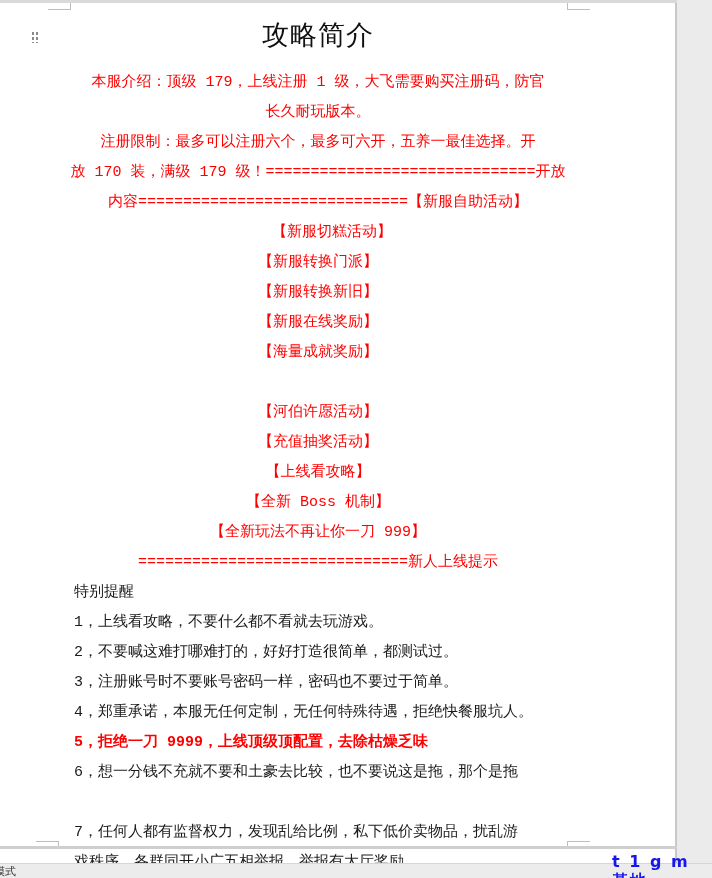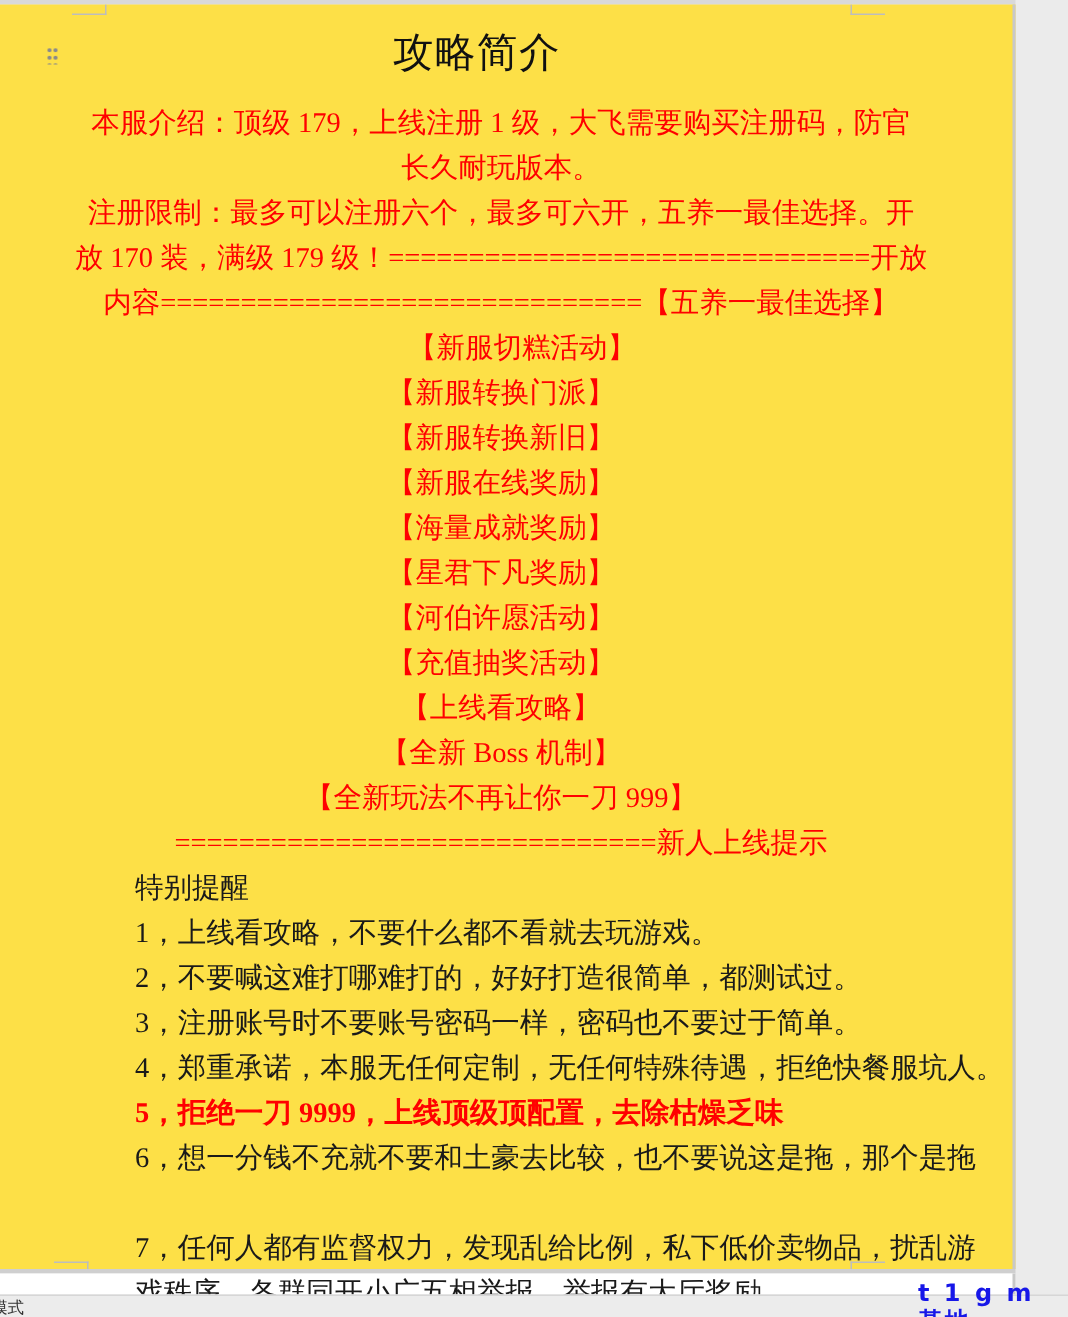--- a/index.html
+++ b/index.html
@@ -5,21 +5,21 @@
   html, body { margin: 0; padding: 0; }
   body {
     width: 712px; height: 878px; overflow: hidden; position: relative;
     background: #e9e9e9;
     font-family: "DejaVu Sans", "Liberation Sans", sans-serif;
   }
   .top-strip { position: absolute; left: 0; top: 0; width: 712px; height: 3px; background: #d9d9d9; }
   .right-pane { position: absolute; left: 677px; top: 0; width: 35px; height: 878px; background: #ebebeb; }
   .page {
     position: absolute; left: 0; top: 3px; width: 675px; height: 843px;
-    background: #fde047; border-right: 2px solid #c8c8c8;
+    background: #ffffff; border-right: 2px solid #c8c8c8;
     overflow: hidden;
   }
   .page2 {
     position: absolute; left: 0; top: 849px; width: 675px; height: 14px;
     background: #ffffff; border-right: 2px solid #c8c8c8; overflow: hidden;
   }
   .page-sep { position: absolute; left: 0; top: 846px; width: 677px; height: 3px; background: #cfcfcf; }
   .corner { position: absolute; border-color: #bdbdbd; border-style: solid; width: 22px; height: 6px; }
   .corner.tl { left: 48px; top: 0px; border-width: 0 1px 1px 0; }
   .corner.tr { left: 567px; top: 0px; border-width: 0 0 1px 1px; }
@@ -29,23 +29,22 @@
     position: absolute; left: 31px; top: 28px; width: 8px; height: 12px;
     background-image: radial-gradient(circle, #8a8a8a 1.2px, transparent 1.5px);
     background-size: 4px 5px;
   }
   .title {
     position: absolute; left: 0; width: 636px; top: 14px; text-align: center;
     font-family: "DejaVu Serif", "Liberation Serif", serif;
     font-size: 27px; color: #111; letter-spacing: 1px;
   }
   .line {
-    position: absolute; white-space: nowrap; font-size: 19px; line-height: 20px;
-    font-family: Liberation Serif, serif;
-    margin-left: 16px;
+    position: absolute; white-space: nowrap; font-size: 15px; line-height: 20px;
+    font-family: Liberation Mono, monospace;
   }
   .red { color: #ff0000; }
   .black { color: #1a1a1a; }
   .center { left: 0; width: 636px; text-align: center; }
   .left { left: 74px; }
   .bold { font-weight: bold; }
   .status-bar {
     position: absolute; left: 0; top: 863px; width: 712px; height: 15px; background: #ececec;
     border-top: 1px solid #d6d6d6;
   }
@@ -67,28 +66,27 @@
   <div class="corner bl"></div>
   <div class="corner br"></div>
   <div class="drag-handle"></div>
 
   <div class="title">攻略简介</div>
 
   <div class="line red center" style="top:70px;">本服介绍：顶级 179，上线注册 1 级，大飞需要购买注册码，防官</div>
   <div class="line red center" style="top:100px;">长久耐玩版本。</div>
   <div class="line red center" style="top:130px;">注册限制：最多可以注册六个，最多可六开，五养一最佳选择。开</div>
   <div class="line red center" style="top:160px;">放 170 装，满级 179 级！==============================开放</div>
-  <div class="line red center" style="top:190px;">内容==============================【五养一最佳选择】</div>
+  <div class="line red center" style="top:190px;">内容==============================【新服自助活动】</div>
 
   <div class="line red center" style="top:220px;padding-left:14px;">【新服切糕活动】</div>
   <div class="line red center" style="top:250px;">【新服转换门派】</div>
   <div class="line red center" style="top:280px;">【新服转换新旧】</div>
   <div class="line red center" style="top:310px;">【新服在线奖励】</div>
   <div class="line red center" style="top:340px;">【海量成就奖励】</div>
-  <div class="line red center" style="top:370px;">【星君下凡奖励】</div>
   <div class="line red center" style="top:400px;">【河伯许愿活动】</div>
   <div class="line red center" style="top:430px;">【充值抽奖活动】</div>
   <div class="line red center" style="top:460px;">【上线看攻略】</div>
   <div class="line red center" style="top:490px;">【全新 Boss 机制】</div>
   <div class="line red center" style="top:520px;">【全新玩法不再让你一刀 999】</div>
 
   <div class="line red center" style="top:550px;">==============================新人上线提示</div>
 
   <div class="line black left" style="top:580px;">特别提醒</div>
   <div class="line black left" style="top:610px;">1，上线看攻略，不要什么都不看就去玩游戏。</div>

